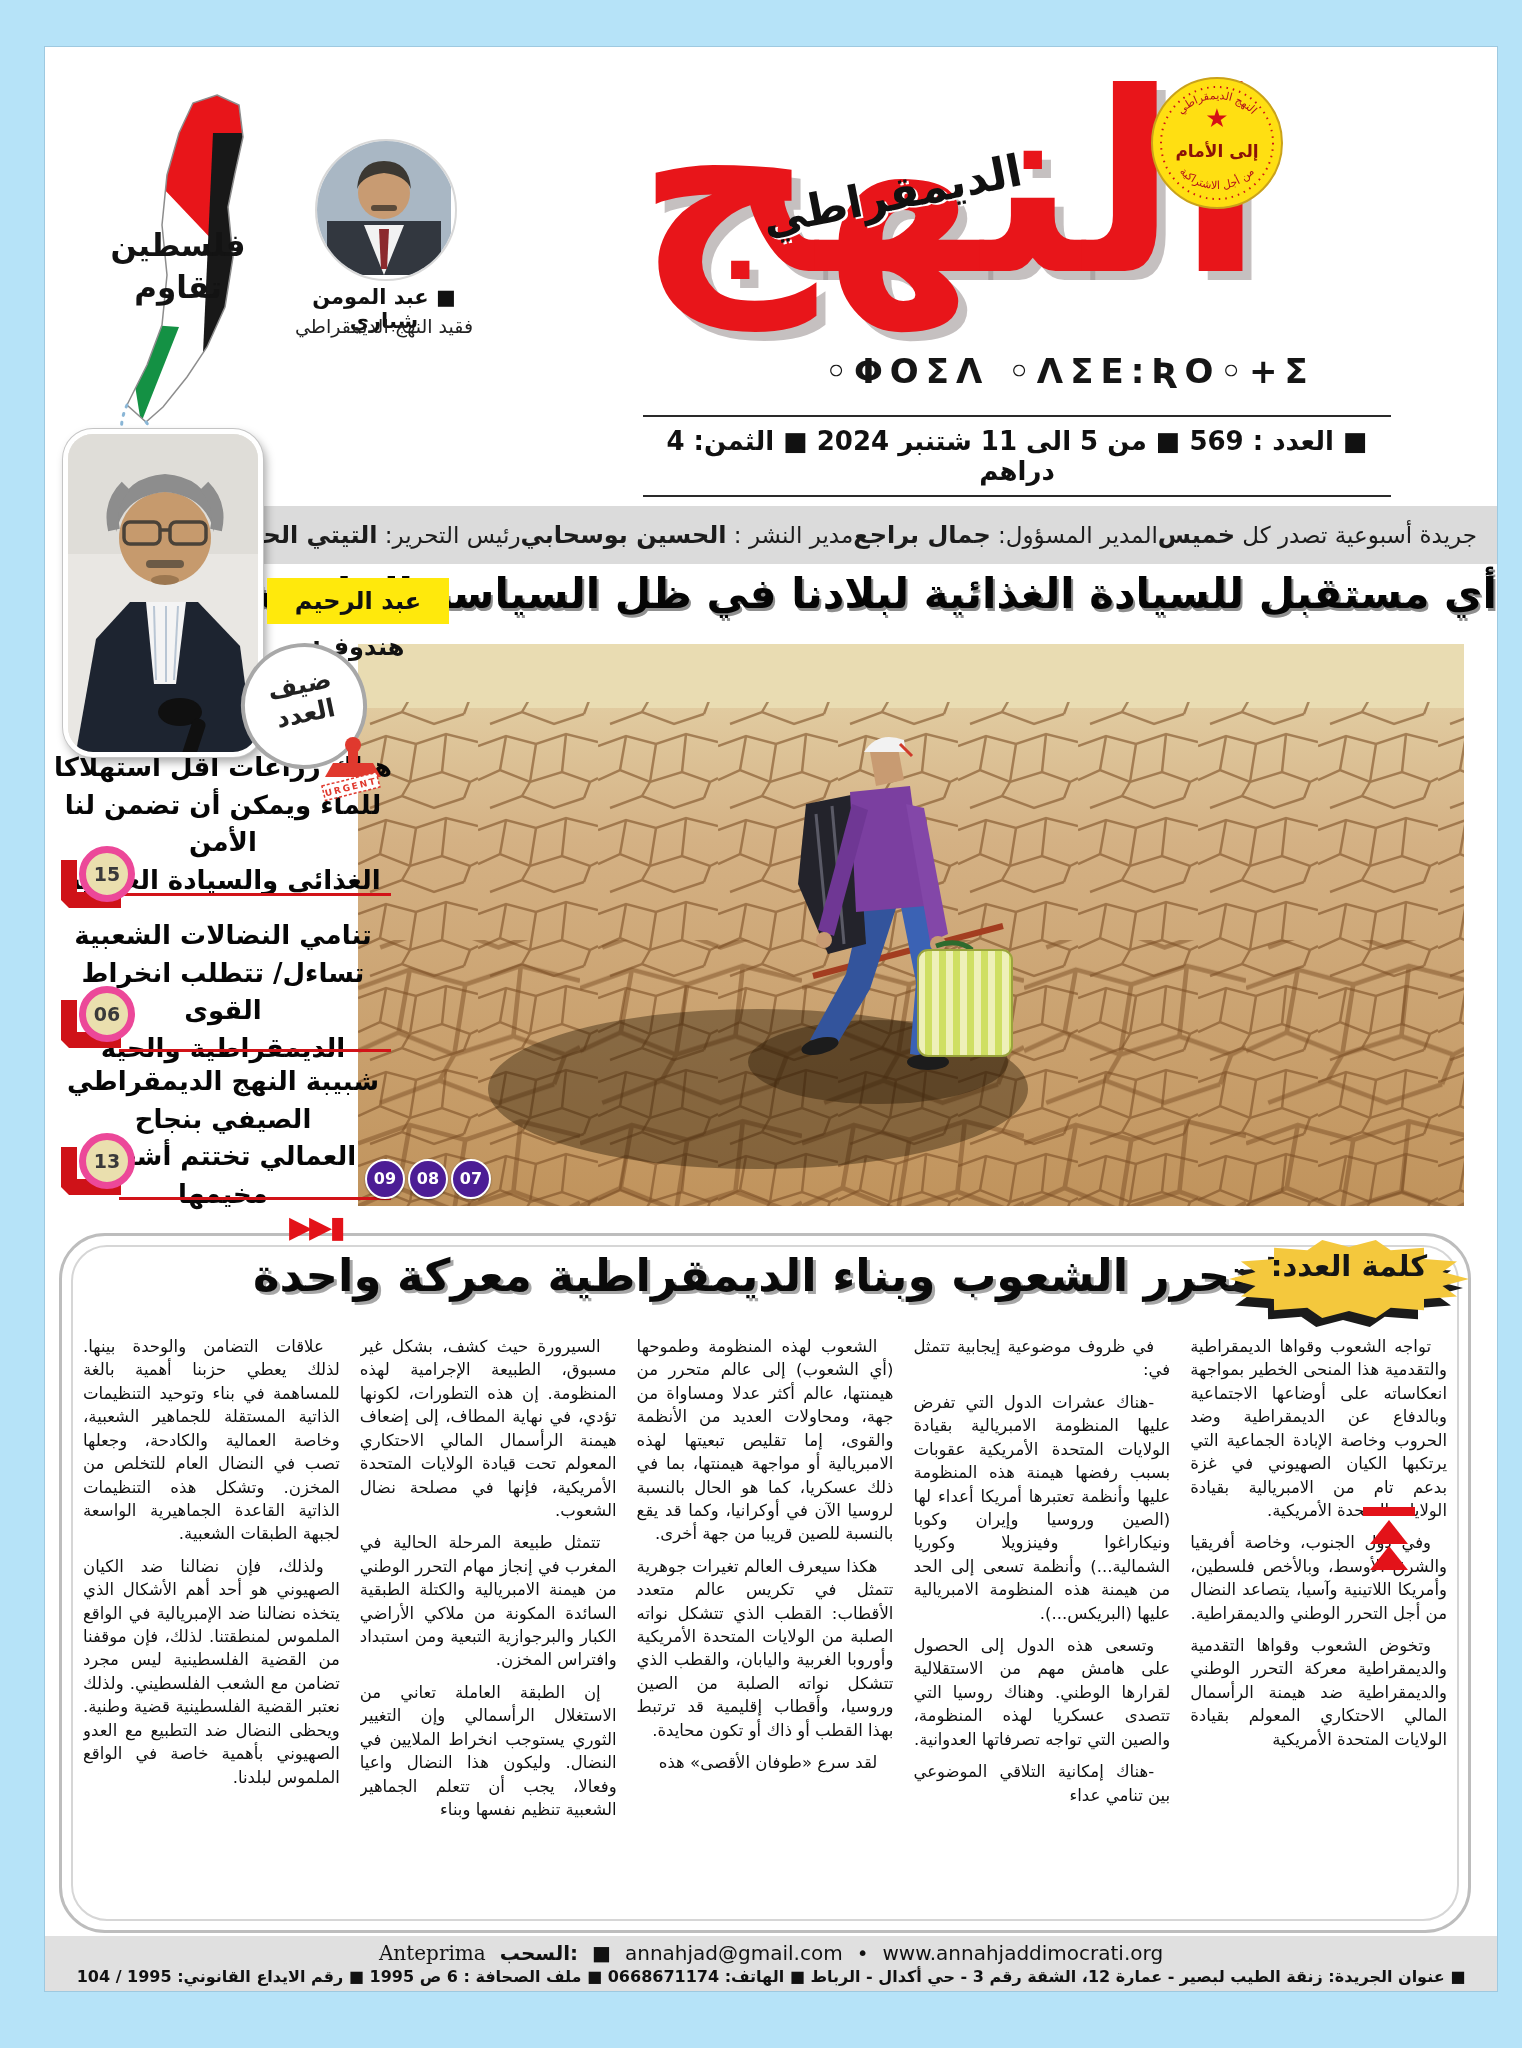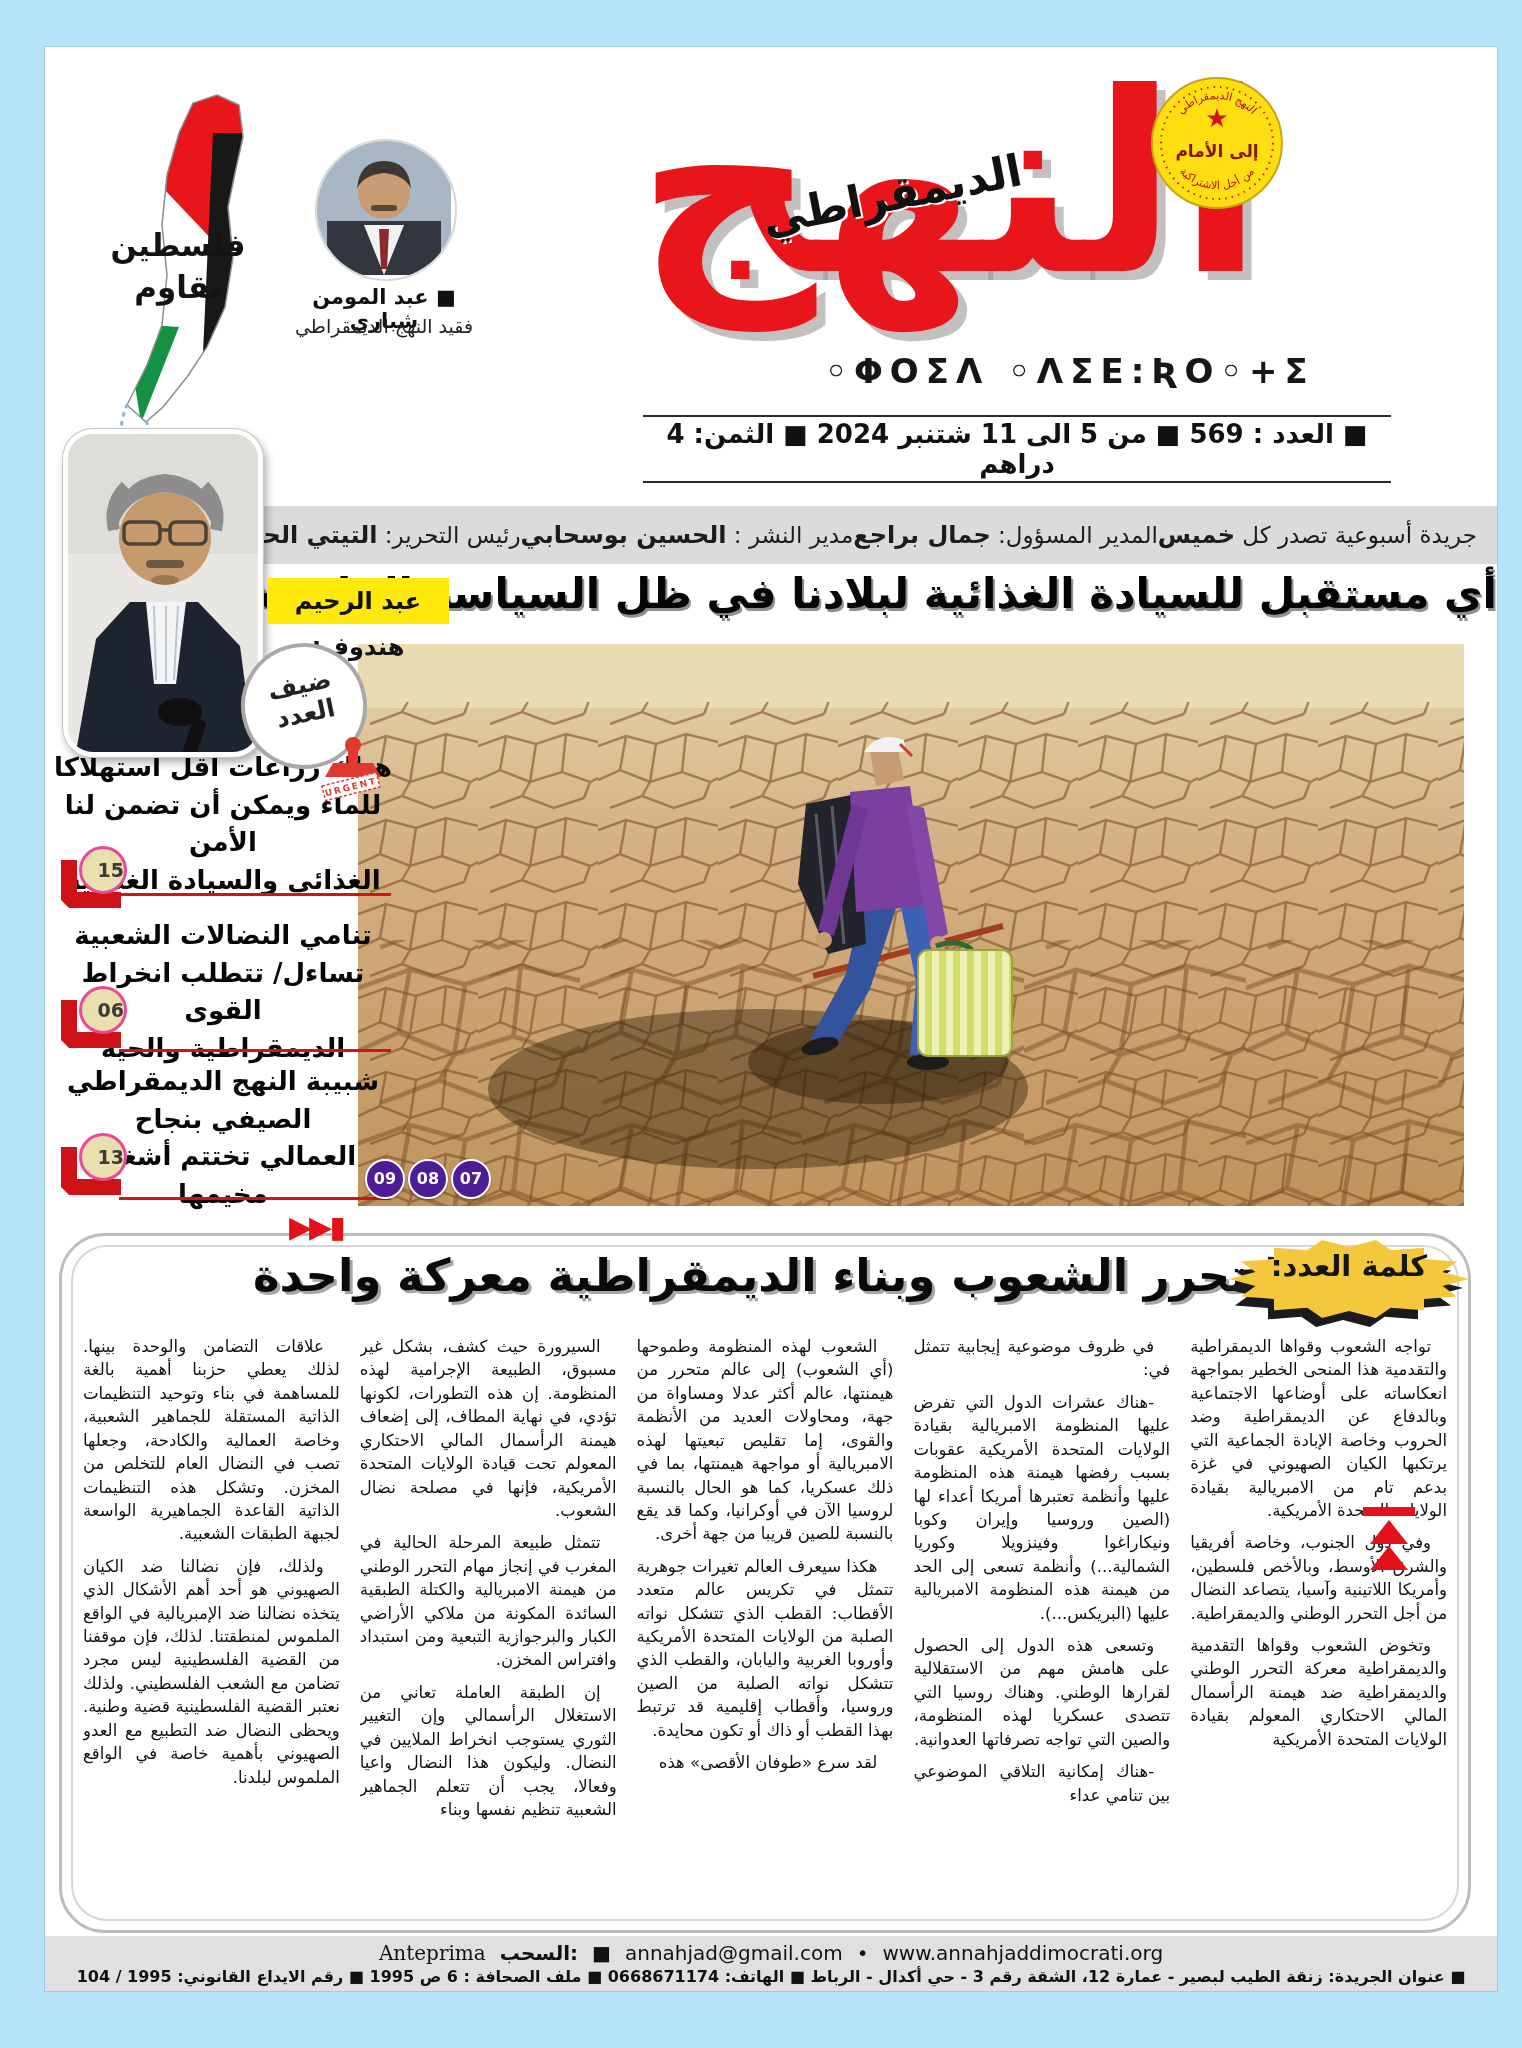--- a/index.html
+++ b/index.html
@@ -15,21 +15,21 @@
   
   .nahj-title{left:430px;top:-18px;width:950px;text-align:center;direction:rtl;
     font-size:250px;line-height:1.25;font-weight:bold;color:#e8151a;
     text-shadow:9px 9px 0 rgba(150,140,140,.55);z-index:2;}
   .nahj-qualifier{left:758px;top:118px;width:220px;text-align:center;direction:rtl;
     font-size:44px;font-weight:bold;color:#111;transform:rotate(-11deg);z-index:3;
     text-shadow:2px 2px 0 #fff;}
   .tifinagh{left:700px;top:304px;width:650px;text-align:center;font-size:34px;font-weight:bold;
     color:#161616;letter-spacing:7px;z-index:3;direction:ltr;}
   .issue-box{left:598px;top:368px;width:748px;border-top:2px solid #2a2a2a;border-bottom:2px solid #2a2a2a;
-    padding:2px 0;text-align:center;direction:rtl;font-size:26px;font-weight:bold;color:#111;z-index:3;background:#fff;}
+    padding:9px 0;text-align:center;direction:rtl;font-size:26px;font-weight:bold;color:#111;z-index:3;background:#fff;}
   .logo-wrap{left:1104px;top:28px;width:136px;height:136px;z-index:4;}
 
   
   .map-wrap{left:22px;top:28px;width:246px;height:400px;}
   .map-label{left:58px;top:178px;width:150px;text-align:center;direction:rtl;
     font-size:31px;font-weight:bold;color:#131313;line-height:1.35;z-index:2;}
 
   
   .obit-photo{left:270px;top:92px;width:138px;height:138px;border-radius:50%;overflow:hidden;
     border:2px solid #d8d8d8;}
@@ -60,21 +60,21 @@
   
   .portrait{left:18px;top:382px;width:190px;height:318px;border-radius:30px;overflow:hidden;
     border:5px solid #fff;box-shadow:0 0 0 1px #c4c4c4,3px 5px 10px rgba(0,0,0,.35);z-index:3;background:#e8e6e2;}
 
   
   .teaser{left:6px;width:344px;text-align:center;direction:rtl;font-size:26px;font-weight:bold;
     color:#070707;line-height:1.45;z-index:2;}
   .tease-rule{left:74px;width:272px;height:3px;background:#d21318;z-index:2;}
   .mark{left:12px;width:66px;height:66px;z-index:3;}
   .mark-circle{position:absolute;left:22px;top:0;width:42px;height:42px;border-radius:50%;
-    background:#eadfae;border:3px solid #ec4899;text-align:right;line-height:42px;
+    background:#eadfae;border:7px solid #ec4899;text-align:center;line-height:42px;
     font-size:19px;font-weight:bold;color:#3a3a3a;}
   .sidebar-more{left:244px;top:1162px;font-size:30px;color:#e31219;letter-spacing:-3px;z-index:4;}
 
   
   .photo{left:313px;top:597px;width:1106px;height:562px;z-index:1;}
   .page-tags{left:320px;top:1112px;display:flex;gap:3px;z-index:3;}
   .page-tag{width:36px;height:36px;border-radius:50%;background:#4c1d95;border:2px solid #fff;
     box-shadow:0 1px 2px rgba(0,0,0,.4);color:#fff;font-size:16px;font-weight:bold;text-align:center;line-height:36px;}
 
   

